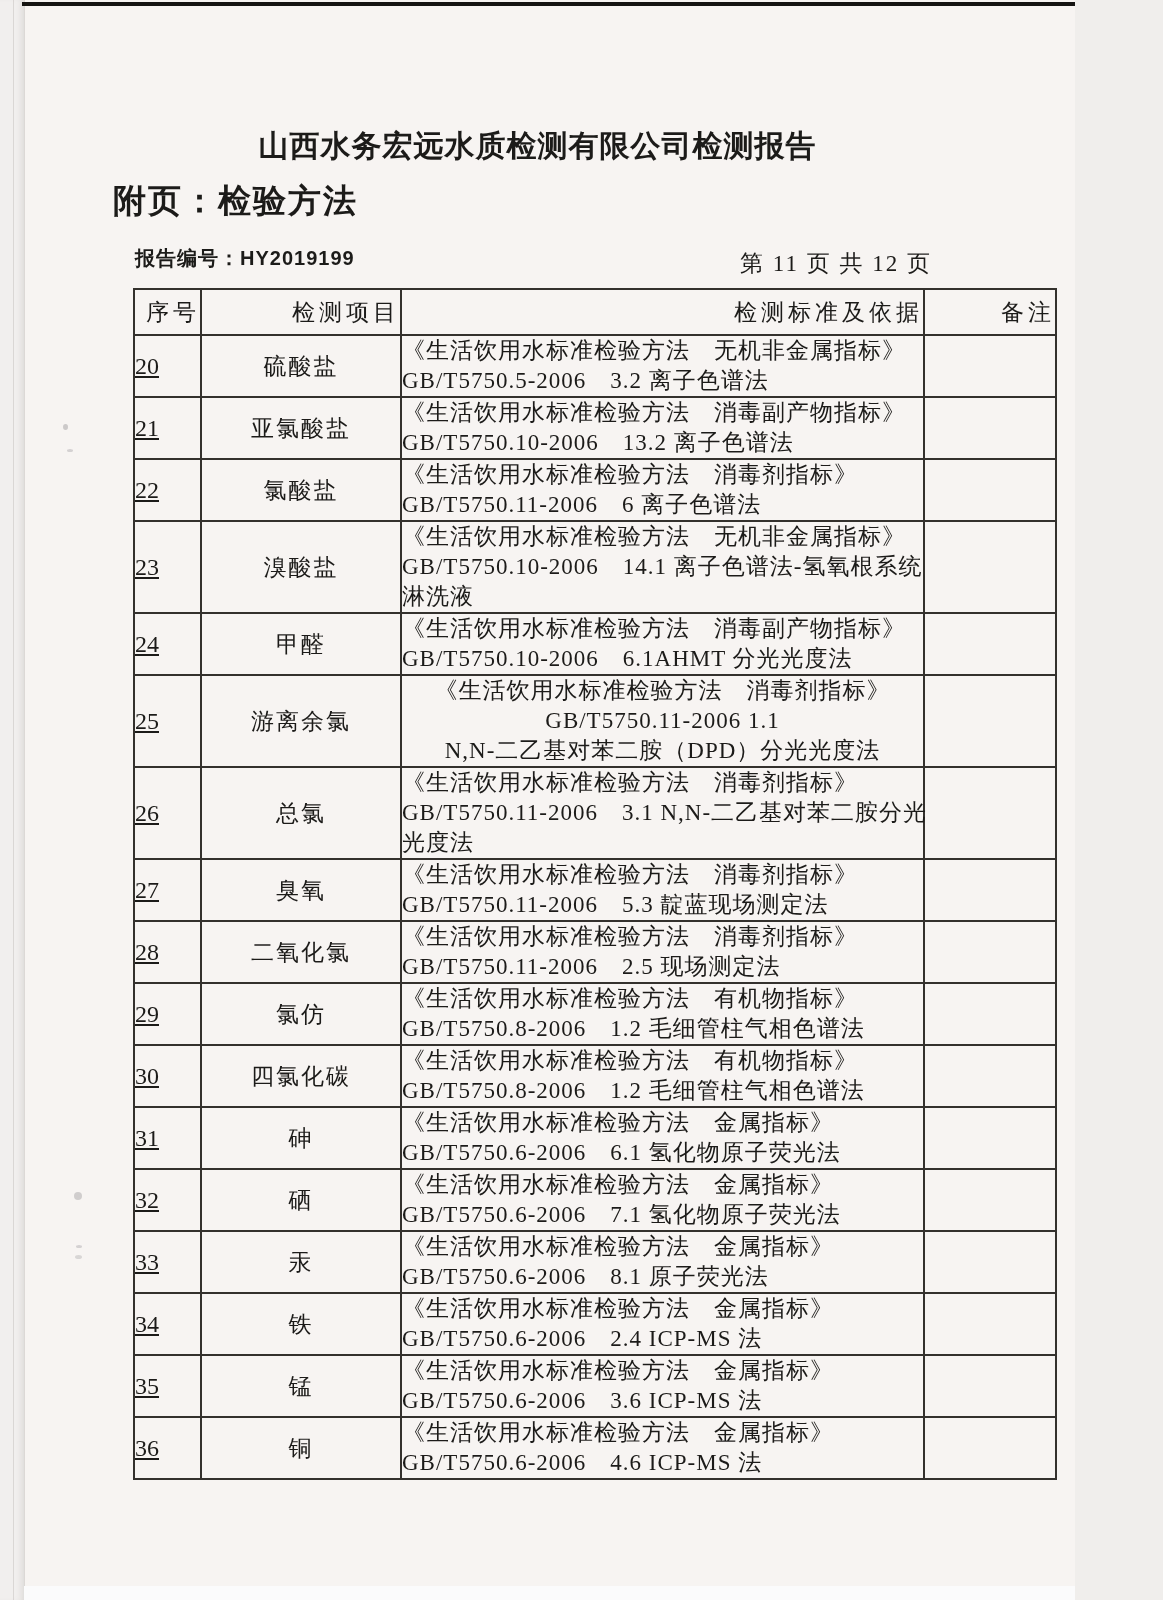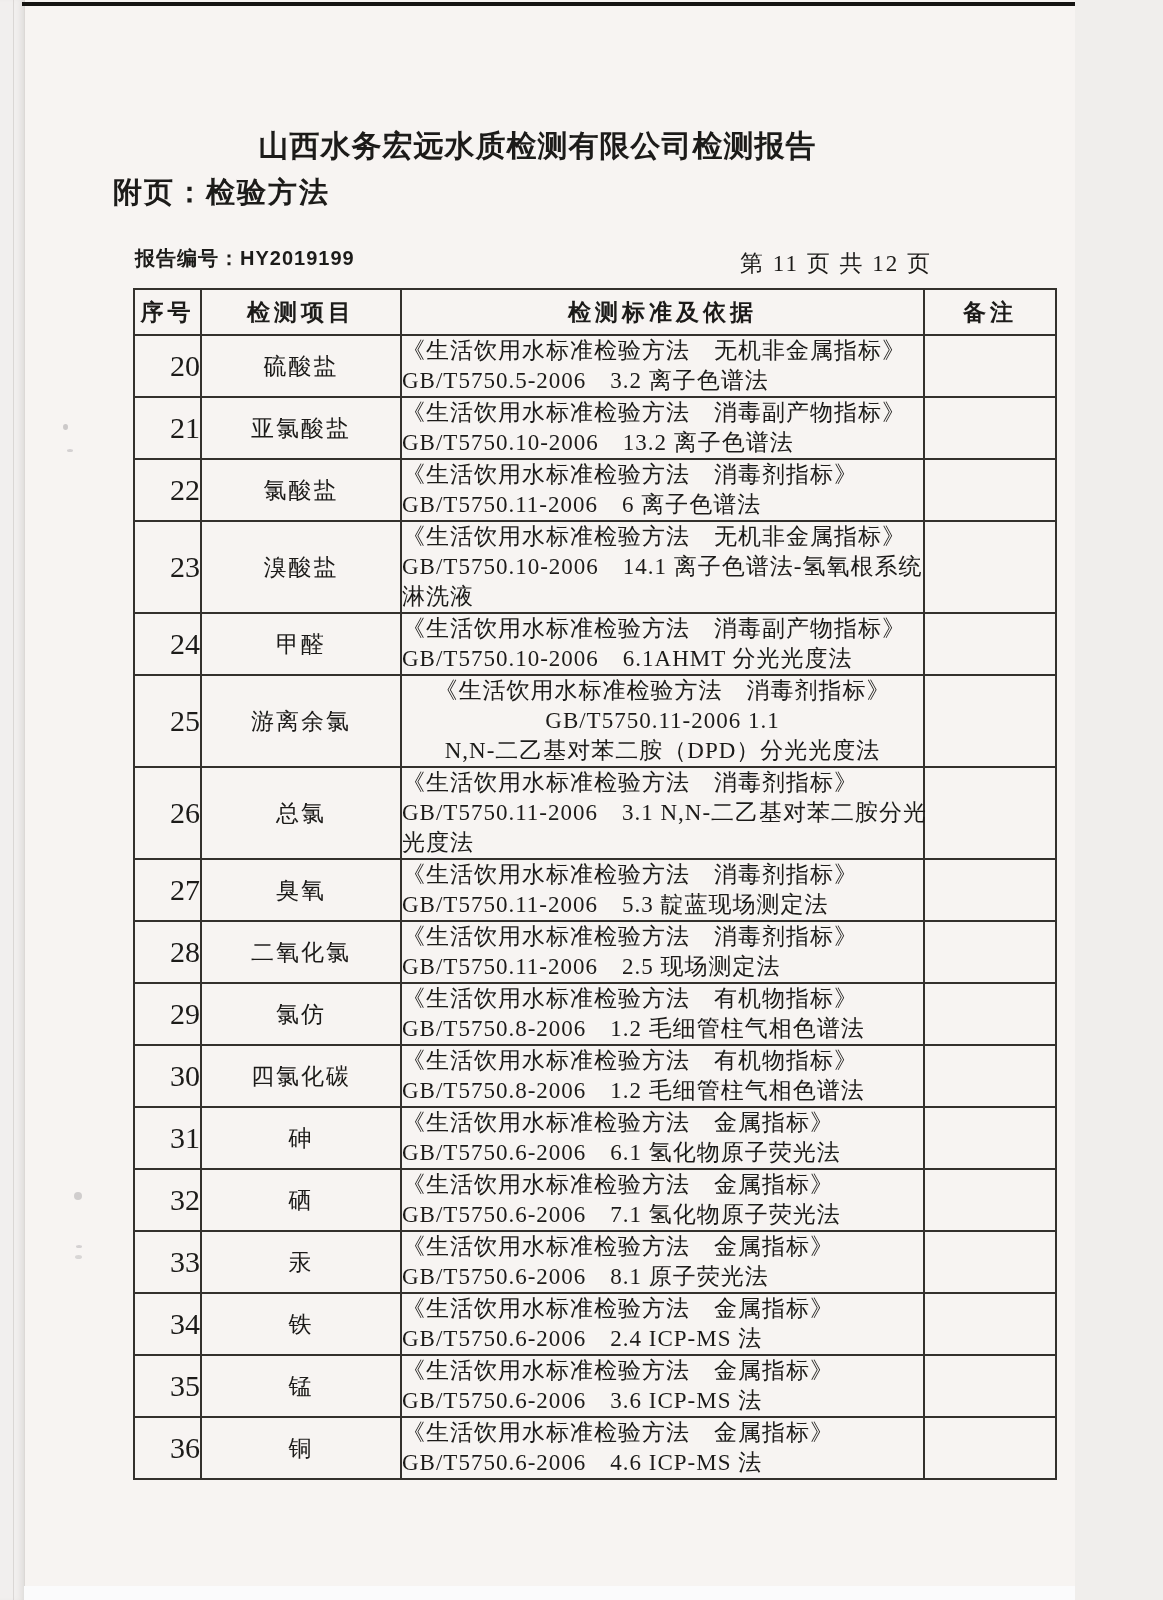--- a/index.html
+++ b/index.html
@@ -43,23 +43,23 @@
   .speck.s5 { left: 75px;  top: 1255px; width: 7px; height: 4px; opacity: .35; }
 
   
   .doc-title {
     position: absolute; left: 0; right: 0; top: 126px;
     text-align: center;
     font-family: "Liberation Sans", sans-serif;
     font-weight: 700; font-size: 30px; letter-spacing: 1px;
   }
   .appendix-title {
-    position: absolute; left: 113px; top: 173px;
+    position: absolute; left: 113px; top: 179px;
     font-family: "Liberation Sans", sans-serif;
-    font-weight: 700; font-size: 29px; letter-spacing: 2px;
+    font-weight: 700; font-size: 33px; letter-spacing: 2px;
   }
   .report-no {
     position: absolute; left: 135px; top: 245px;
     font-family: "Liberation Sans", sans-serif;
     font-weight: 600; font-size: 20px; letter-spacing: 1px;
   }
   .page-info {
     position: absolute; right: 143px; top: 248px;
     font-size: 23px; letter-spacing: 2px;
   }
@@ -72,25 +72,25 @@
     table-layout: fixed;
     font-size: 23px;
   }
   table.methods th, table.methods td {
     border: 2px solid #34312d;
     vertical-align: middle;
     padding: 0;
   }
   table.methods th {
     height: 44px;
-    font-weight: 700;
+    font-weight: 400;
     letter-spacing: 4px;
-    text-align: center;
-  }
-  td.c-no   { text-align: right; font-size: 30px; }
+    text-align: right;
+  }
+  td.c-no   { text-align: left; font-size: 24px; text-decoration: underline; }
   td.c-item { text-align: center; letter-spacing: 2px; }
   td.c-std  { padding: 0 8px 0 8px; letter-spacing: 1px; margin-left: 25px; }
   td.c-std.center { text-align: center; }
   td.c-remark { }
   .std-line {
     white-space: pre;
     line-height: 30px;
   }
   td.c-std:not(.center) .std-line { text-align: left; }
 </style>

